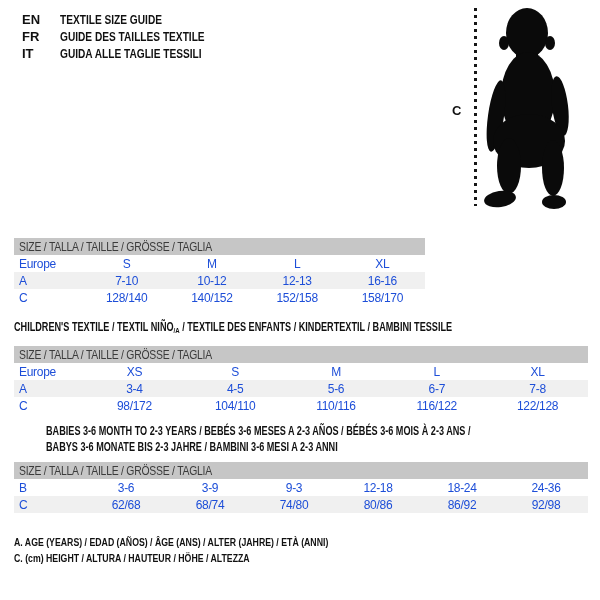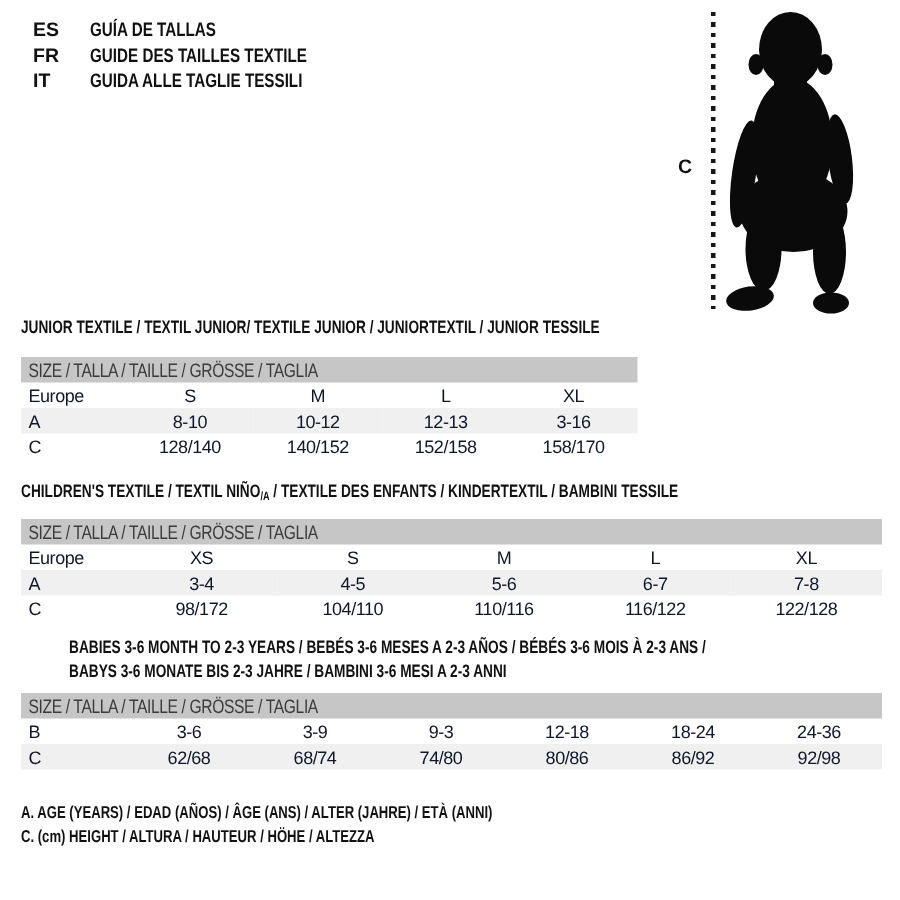--- a/index.html
+++ b/index.html
@@ -37,43 +37,43 @@
   }
   .measure-label { position: absolute; left: 452px; top: 103px; font-size: 13px; font-weight: bold; }
   .figure-svg { position: absolute; left: 484px; top: 6px; }
   
   .tbl-title { position: absolute; font-weight: bold; font-size: 12px; line-height: 15.5px; }
   .sub { font-size: 8px; vertical-align: -2px; }
   
   table.size-table { position: absolute; border-collapse: collapse; table-layout: fixed; }
   table.size-table td {
     height: 17px; padding: 0; font-size: 12px; letter-spacing: -0.3px;
-    text-align: center; vertical-align: middle; color: #0f172a;
+    text-align: center; vertical-align: middle; color: #1d4ed8;
   }
   table.size-table td.lbl { text-align: left; padding-left: 5px; }
   tr.bar td {
     background: var(--bar); text-align: left; padding-left: 5px;
     color: #3b3b3b; font-size: 13px; height: 17px;
   }
   tr.bar td .cx { transform: scaleX(0.8); }
   tr.alt td { background: var(--alt); }
   
   .footnotes { position: absolute; left: 14px; top: 536px; }
   .footnote { height: 16px; font-weight: bold; font-size: 11.5px; }
   .footnote .cx { transform: scaleX(0.76); }
 </style>
 </head>
 <body>
 
 <div class="canvas">
 
   <div class="lang">
     <div class="lang-row">
-        <span class="lang-code">ES</span>
-        <span class="lang-label"><span class="cx">GUÍA DE TALLAS</span></span>
+        <span class="lang-code">EN</span>
+        <span class="lang-label"><span class="cx">TEXTILE SIZE GUIDE</span></span>
       </div>
     <div class="lang-row">
         <span class="lang-code">FR</span>
         <span class="lang-label"><span class="cx">GUIDE DES TAILLES TEXTILE</span></span>
       </div>
     <div class="lang-row">
         <span class="lang-code">IT</span>
         <span class="lang-label"><span class="cx">GUIDA ALLE TAGLIE TESSILI</span></span>
       </div>
   </div>
@@ -90,21 +90,20 @@
       <ellipse cx="12" cy="110" rx="8" ry="36" transform="rotate(8 12 110)"></ellipse>
       <ellipse cx="76" cy="100" rx="8" ry="30" transform="rotate(-7 76 100)"></ellipse>
       <ellipse cx="45" cy="135" rx="36" ry="27"></ellipse>
       <ellipse cx="25" cy="160" rx="12" ry="28"></ellipse>
       <ellipse cx="69" cy="162" rx="11" ry="28"></ellipse>
       <ellipse cx="16" cy="193" rx="16" ry="8" transform="rotate(-8 16 193)"></ellipse>
       <ellipse cx="70" cy="196" rx="12" ry="7"></ellipse>
     </g>
   </svg>
 
-  <div class="tbl-title" style="left:14px; top:211px;"><span class="cx">JUNIOR TEXTILE / TEXTIL JUNIOR/ TEXTILE JUNIOR / JUNIORTEXTIL / JUNIOR TESSILE</span></div>
   <table class="size-table" style="left:14px; top:238px; width:411px;">
     <colgroup>
         <col style="width:70px">
         <col>
         <col>
         <col>
         <col>
       </colgroup>
     <tbody>
         <tr class="bar">
@@ -112,24 +111,24 @@
         </tr>
     <tr>
       <td class="lbl">Europe</td>
       <td>S</td>
       <td>M</td>
       <td>L</td>
       <td>XL</td>
     </tr>
     <tr class="alt">
       <td class="lbl">A</td>
-      <td>8-10</td>
+      <td>7-10</td>
       <td>10-12</td>
       <td>12-13</td>
-      <td>3-16</td>
+      <td>16-16</td>
     </tr>
     <tr>
       <td class="lbl">C</td>
       <td>128/140</td>
       <td>140/152</td>
       <td>152/158</td>
       <td>158/170</td>
     </tr>
   </tbody>
     </table>

